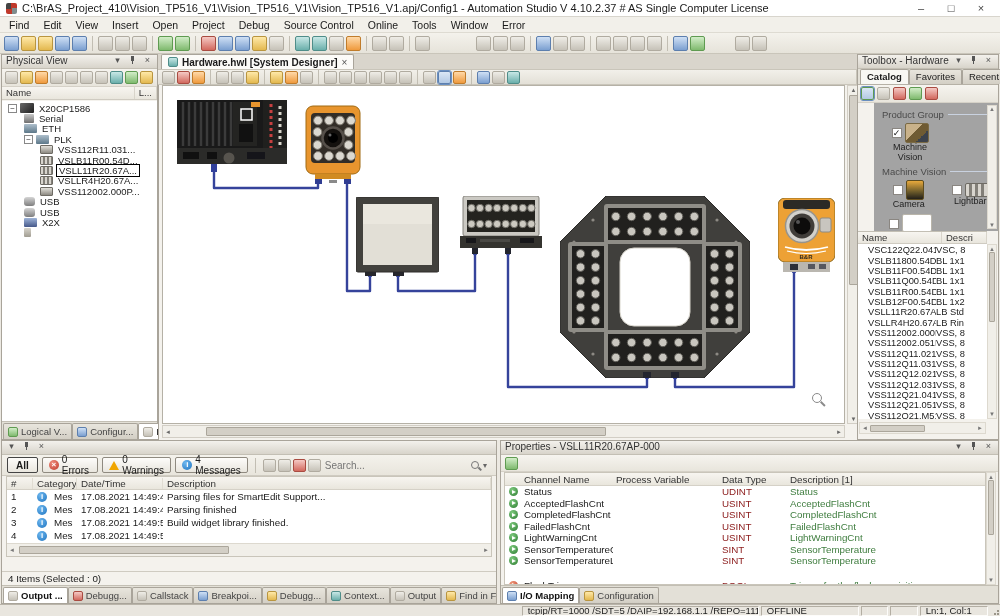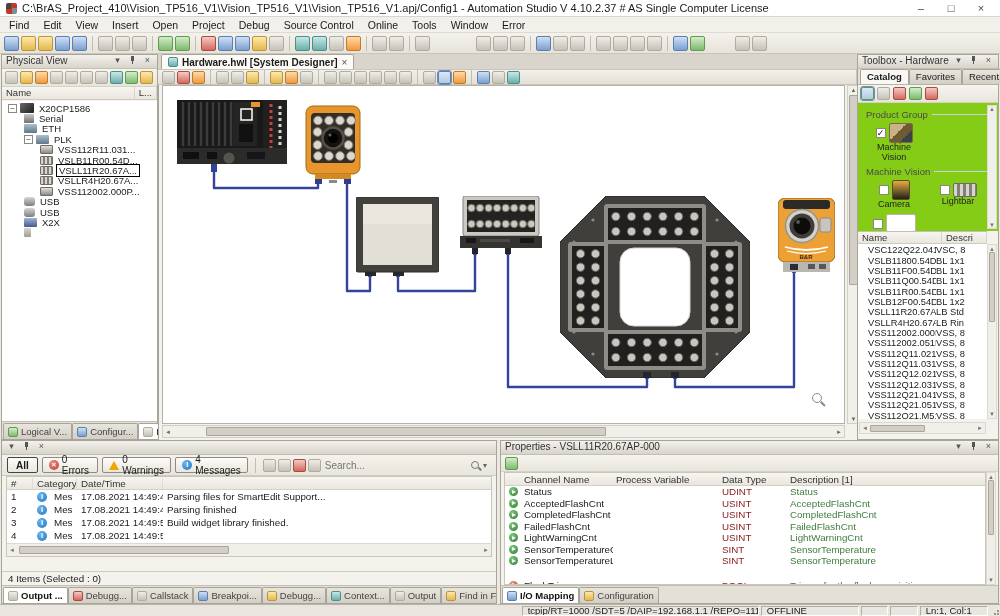--- a/index.html
+++ b/index.html
@@ -69,21 +69,21 @@
   .vthumb{width:9px;background:#d3cfc6;border:1px solid #aba69b;border-radius:1px}
   .hscroll{position:absolute;left:3px;bottom:2px;height:13px;background:#f1efe9;border:1px solid #d2cec5;display:flex;align-items:center;justify-content:space-between;font-size:6px;color:#666;padding:0 2px}
   .hthumb{height:9px;background:#d3cfc6;border:1px solid #aba69b;border-radius:1px}
   .magico{position:absolute;right:22px;bottom:20px;width:10px;height:10px;border:1.5px solid #8a8a8a;border-radius:50%}
   .magico::after{content:"";position:absolute;width:6px;height:1.5px;background:#8a8a8a;transform:rotate(45deg);right:-5px;bottom:-2px}
   
   .tbxtabs{height:16px;display:flex;align-items:flex-end;background:#e3e0d7;padding-left:2px;border-bottom:1px solid #b6b1a6}
   .tbxtab{padding:1px 6px;height:15px;border:1px solid #a9a49a;border-bottom:none;background:linear-gradient(#e8e5dd,#d3cfc5);font-size:9.5px;border-radius:2px 2px 0 0}
   .tbxtab.active{background:#f8f7f3;font-weight:bold}
   .tbxtools{height:18px;display:flex;align-items:center;gap:3px;padding:0 3px;border-bottom:1px solid #d5d1c7;background:linear-gradient(#f6f4ef,#e8e5dc)}
-  .tbxgroups{position:absolute;left:0;right:0;top:48px;height:128px;background:#84cc16;overflow:hidden;padding:4px 3px 0 8px}
+  .tbxgroups{position:absolute;left:16px;right:0;top:48px;height:128px;background:#a3a3a3;overflow:hidden;padding:4px 3px 0 8px}
   .ghdr{display:flex;align-items:center;gap:4px;font-size:9.5px;color:#4a4a4a;margin:2px 0 3px 0}
   .ghdr::after{content:"";flex:1;height:1px;background:#c9d2e0}
   .gitems{display:flex;gap:12px;margin:2px 0 4px 2px}
   .gitem{display:flex;flex-direction:column;align-items:center;width:52px;font-size:9px;color:#222;text-align:center;line-height:9.5px}
   .gitem .row{display:flex;align-items:flex-start;gap:3px}
   .cb{width:10px;height:10px;border:1px solid #8a8681;background:#fff;font-size:9px;line-height:9px;text-align:center;color:#111;margin-top:5px}
   .tbxico{width:24px;height:20px;border-radius:2px}
   .tbxico.mv{background:linear-gradient(135deg,#c9b28a 0 40%,#6f5b33 40% 70%,#3c424c 70%);border:1px solid #7a6a45}
   .tbxico.cam{background:linear-gradient(#e8a93c,#6b5a2a 60%,#23201a);border:1px solid #5d4c20;width:18px}
   .tbxico.bar{background:repeating-linear-gradient(90deg,#d8d5ce 0 3px,#827f78 3px 6px);border:1px solid #6e6b64;height:14px;margin-top:3px}
@@ -816,20 +816,21 @@
       <input placeholder="Search..." style="">
       <span class="srchico"></span>
       <span style="font-size:8px;color:#666">▾</span>
     </span>
   </div>
   <div class="ogrid">
     <div class="ghead">
       <span>#</span>
       <span>Category</span>
       <span>Date/Time</span>
+      <span>Description</span>
     </div>
     <div>
 
         <div class="orow">
           <span>1</span>
           <span class="cat">
             <span class="msgico">i</span>
             <span>Mess...</span>
           </span>
           <span>17.08.2021 14:49:40,7797</span>

